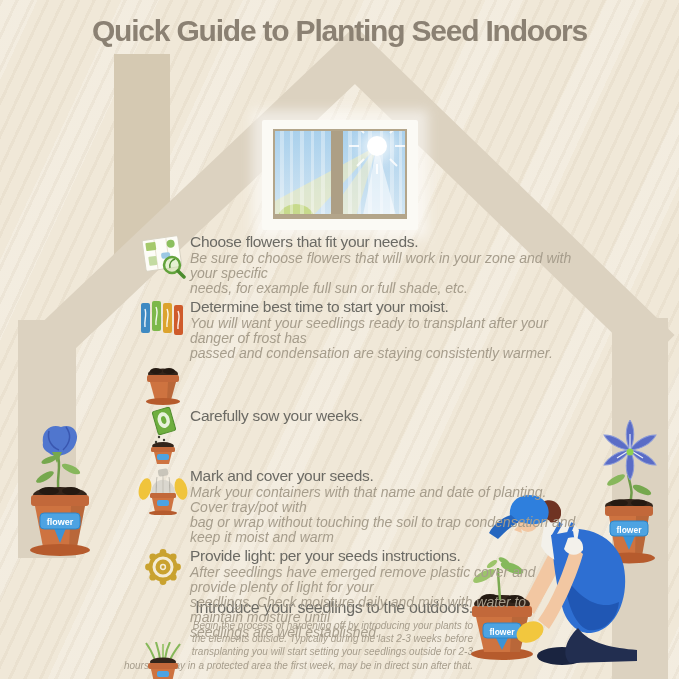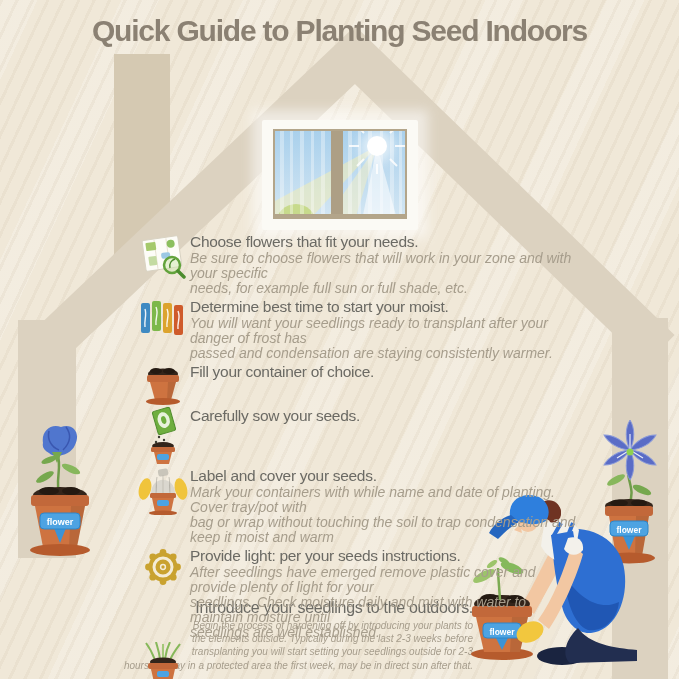--- a/index.html
+++ b/index.html
@@ -249,21 +249,20 @@
           <ellipse cx="22" cy="11" rx="15" ry="5.5" fill="#33251b"></ellipse>
           <ellipse cx="15" cy="8" rx="6" ry="3" fill="#241a12"></ellipse>
           <ellipse cx="28" cy="8" rx="6" ry="3" fill="#241a12"></ellipse>
           <rect x="6" y="12" width="32" height="7" rx="2" fill="#c2683a"></rect>
           <path d="M 9 19 L 35 19 L 30 37 L 14 37 Z" fill="#ce7340"></path>
           <path d="M 27 19 L 35 19 L 30 37 L 26 37 Z" fill="#000000" opacity="0.10"></path>
           <ellipse cx="22" cy="38.5" rx="17" ry="3.5" fill="#b65b2d"></ellipse>
         </svg>
       </div>
       <div class="step-text">
-        <p class="step-heading">Fill your container of choice.</p>
       </div>
     </div>
 
     <div class="step">
       <div class="icon-box">
         <svg width="44" height="58" viewBox="0 0 44 58">
           <g transform="rotate(-16 23 14)">
             <rect x="14" y="2" width="18" height="24" rx="2" fill="#6fae3f" stroke="#4e8c2c"></rect>
             <ellipse cx="23" cy="13" rx="6" ry="8" fill="#e8f2dc"></ellipse>
             <ellipse cx="23" cy="13" rx="2.5" ry="4" fill="#6fae3f"></ellipse>
@@ -274,21 +273,21 @@
             <circle cx="15" cy="35" r="1.2"></circle>
               <circle cx="25" cy="37" r="1.2"></circle>
           </g>
           <ellipse cx="22" cy="39" rx="11" ry="4" fill="#33251b"></ellipse>
           <rect x="10" y="40" width="24" height="5" rx="1.5" fill="#c2683a"></rect>
           <path d="M 13 45 L 31 45 L 28 57 L 16 57 Z" fill="#ce7340"></path>
           <rect x="16" y="47" width="12" height="6" rx="2" fill="#4da3e2"></rect>
         </svg>
       </div>
       <div class="step-text">
-        <p class="step-heading">Carefully sow your seeds.</p>
+        <p class="step-heading">Carefully sow your weeks.</p>
       </div>
     </div>
 
     <div class="step">
       <div class="icon-box">
         <svg width="50" height="48" viewBox="0 0 50 48">
           <ellipse cx="7" cy="22" rx="6" ry="11" fill="#f0c43c" transform="rotate(14 7 22)"></ellipse>
           <ellipse cx="43" cy="22" rx="6" ry="11" fill="#f0c43c" transform="rotate(-14 43 22)"></ellipse>
           <rect x="20" y="2" width="10" height="7" rx="2" fill="#c9c5ba" transform="rotate(-10 25 5)"></rect>
           <path d="M 13 27 C 13 8 37 8 37 27 Z" fill="#dad7cf"></path>
@@ -297,22 +296,22 @@
             <path d="M 25 8 C 25 14 25 20 25 26"></path>
             <path d="M 31 10 C 32 16 32 22 32 26"></path>
           </g>
           <rect x="12" y="26" width="26" height="5" rx="1.5" fill="#c2683a"></rect>
           <path d="M 14 31 L 36 31 L 33 45 L 17 45 Z" fill="#ce7340"></path>
           <rect x="19" y="33" width="12" height="6" rx="2" fill="#4da3e2"></rect>
           <ellipse cx="25" cy="46" rx="14" ry="2.5" fill="#b65b2d"></ellipse>
         </svg>
       </div>
       <div class="step-text">
-        <p class="step-heading">Label and cover your seeds.</p>
-        <p class="step-body">Mark your containers with while name and date of planting. Cover tray/pot with
+        <p class="step-heading">Mark and cover your seeds.</p>
+        <p class="step-body">Mark your containers with that name and date of planting. Cover tray/pot with
 bag or wrap without touching the soil to trap condensation and keep it moist and warm</p>
       </div>
     </div>
 
     <div class="step">
       <div class="icon-box">
         <svg width="40" height="40" viewBox="0 0 40 40">
           <g fill="#c9a22f">
             <circle cx="20" cy="5.5" r="3.4"></circle>
               <circle cx="30.2" cy="9.8" r="3.4"></circle>

